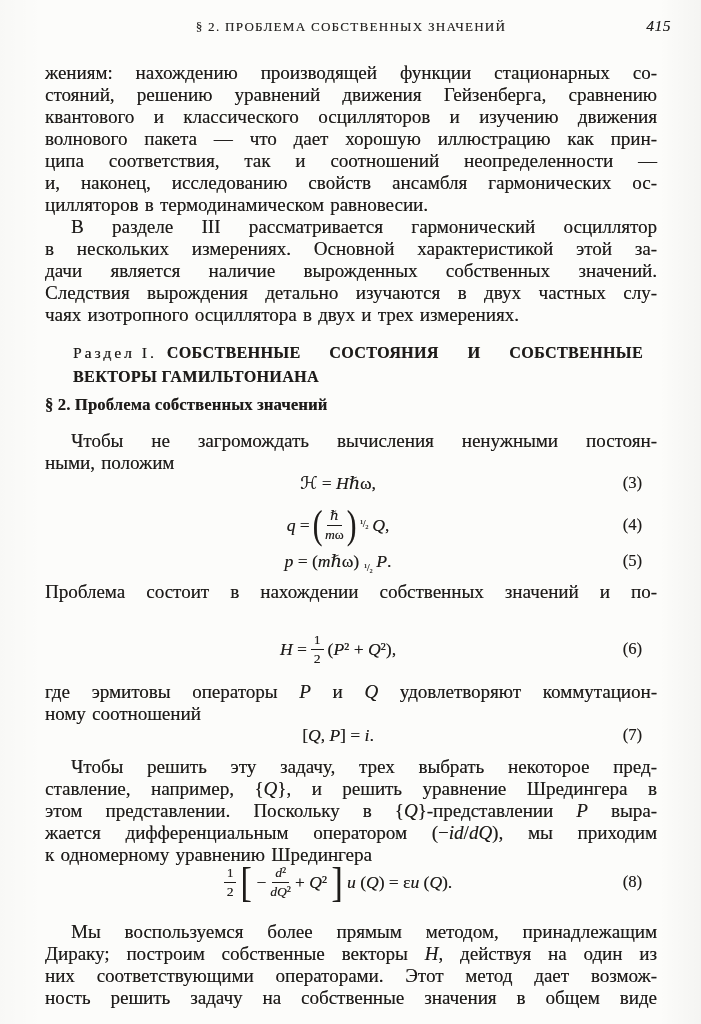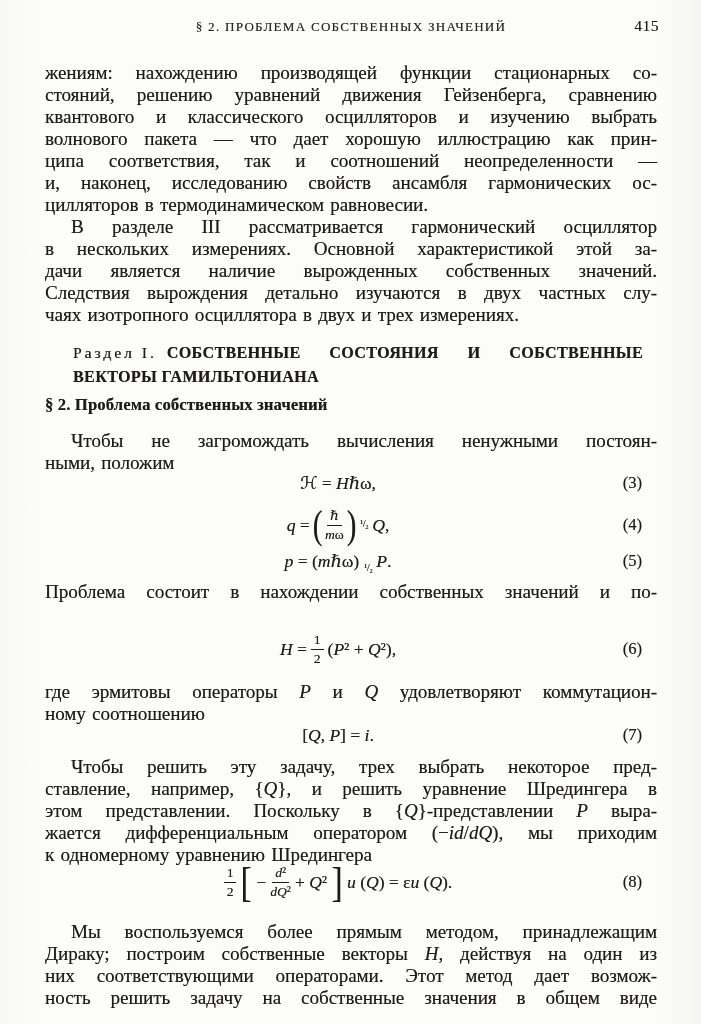--- a/index.html
+++ b/index.html
@@ -19,23 +19,24 @@
 
   
   .hdr{
     position:absolute;left:45px;width:612px;top:19px;
     text-align:center;
     font-size:13px;letter-spacing:1.3px;
     color:#262422;
     text-shadow:0.2px 0.2px 0.3px rgba(20,20,20,0.45);
   }
   .pagenum{
-    position:absolute;right:42px;top:17px;
+    position:absolute;right:30px;top:17px;
     font-size:15.5px;letter-spacing:0.5px;
     text-shadow:0.2px 0.2px 0.3px rgba(20,20,20,0.45);
+    font-style:italic;
   }
 
   
   .para{
     position:absolute;left:45px;width:612px;
     font-size:19px;line-height:22px;
     word-spacing:1.5px;
     text-shadow:0.2px 0.2px 0.35px rgba(25,22,20,0.55);
   }
   .para .line{
@@ -112,21 +113,21 @@
 <body>
 
 <div class="page">
 
   <div class="hdr">§ 2. ПРОБЛЕМА СОБСТВЕННЫХ ЗНАЧЕНИЙ</div>
   <div class="pagenum">415</div>
 
   <div class="para p1">
       <div class="line first">жениям: нахождению производящей функции стационарных со-</div>
       <div class="line">стояний, решению уравнений движения Гейзенберга, сравнению</div>
-      <div class="line">квантового и классического осцилляторов и изучению выбрать</div>
+      <div class="line">квантового и классического осцилляторов и изучению движения</div>
       <div class="line">волнового пакета — что дает хорошую иллюстрацию как прин-</div>
       <div class="line">ципа соответствия, так и соотношений неопределенности —</div>
       <div class="line">и, наконец, исследованию свойств ансамбля гармонических ос-</div>
       <div class="line last">цилляторов в термодинамическом равновесии.</div>
     </div>
 
   <div class="para p2 indent">
       <div class="line first">В разделе III рассматривается гармонический осциллятор</div>
       <div class="line">в нескольких измерениях. Основной характеристикой этой за-</div>
       <div class="line">дачи является наличие вырожденных собственных значений.</div>
@@ -191,21 +192,21 @@
         <span class="fnum">1</span>
         <span class="fden">2</span>
       </span>
       <span>(<i>P</i>² + <i>Q</i>²),</span>
     </span>
     <span class="eqnum">(6)</span>
   </div>
 
   <div class="para p5">
       <div class="line first">где эрмитовы операторы <i>P</i> и <i>Q</i> удовлетворяют коммутацион-</div>
-      <div class="line last">ному соотношению</div>
+      <div class="line last">ному соотношений</div>
     </div>
 
   <div class="eqrow eq7">
     <span class="eqbody">
       <span>[<i>Q</i>, <i>P</i>] = <i>i</i>.</span>
     </span>
     <span class="eqnum">(7)</span>
   </div>
 
   <div class="para p6 indent">

